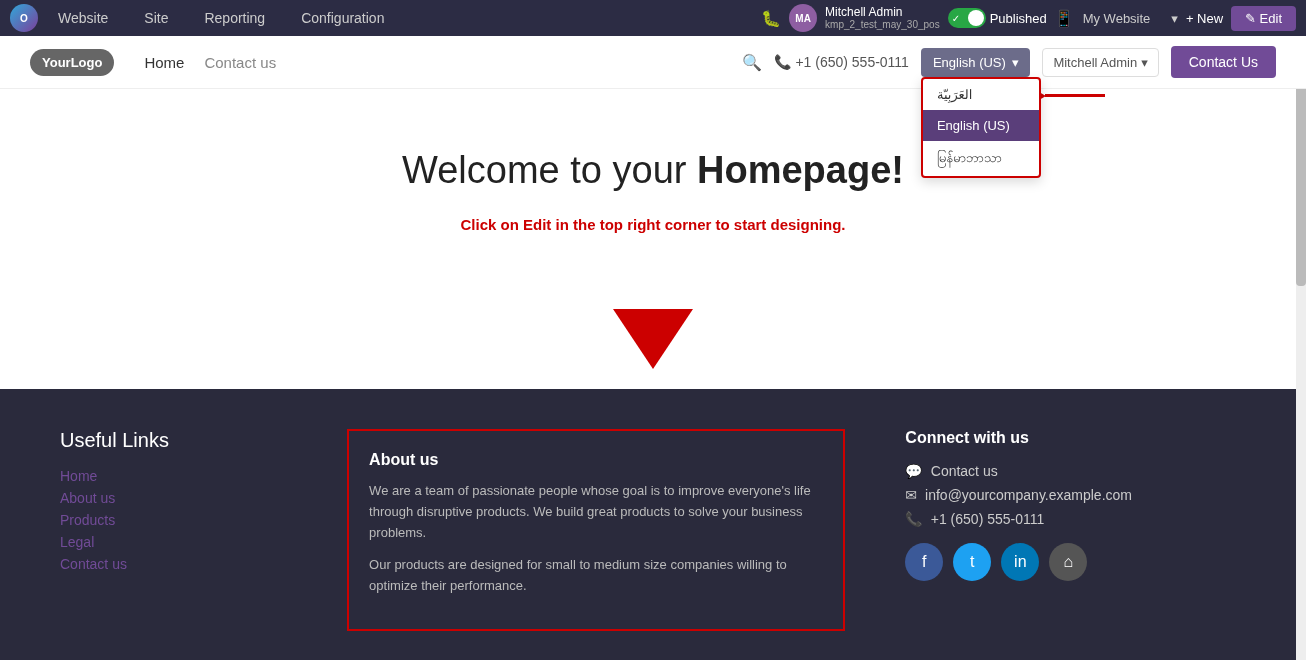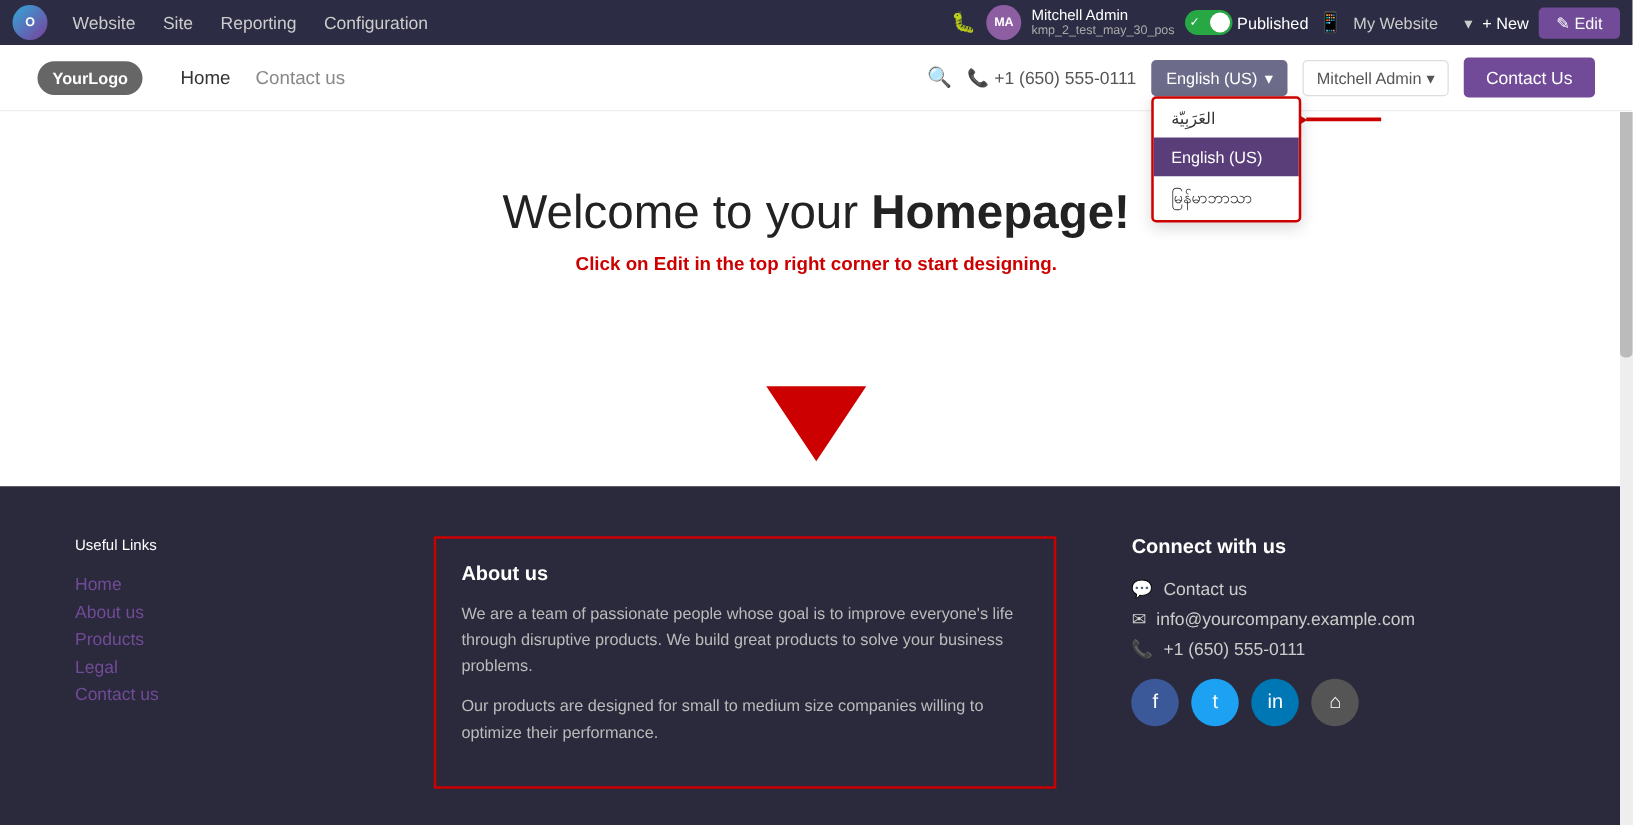--- a/index.html
+++ b/index.html
@@ -29,21 +29,21 @@
       display: flex;
       align-items: center;
       justify-content: center;
       font-size: 10px;
       font-weight: bold;
       color: #fff;
     }
     .top-bar-nav {
       display: flex;
       align-items: center;
-      gap: 2px;
+      gap: 16px;
       margin-left: 4px;
     }
     .top-bar-nav span {
       padding: 4px 10px;
       cursor: pointer;
       font-size: 14px;
       color: #ccc;
       border-radius: 4px;
     }
     .top-bar-right {
@@ -270,21 +270,21 @@
     .main-content {
       text-align: center;
       padding: 60px 20px 40px;
       background: #fff;
       min-height: 200px;
     }
     .main-content h1 {
       font-size: 38px;
       font-weight: 300;
       color: #222;
-      margin-bottom: 11px;
+      margin-bottom: 24px;
     }
     .main-content h1 strong { font-weight: 700; }
     .main-content p {
       color: #714b97;
       font-size: 15px;
     }
     .main-content p span { color: #c00; font-weight: bold; }
 
     
     .arrow-down-container {
@@ -305,21 +305,21 @@
     .footer {
       background: #2a2a3c;
       color: #ccc;
       padding: 40px 60px;
       display: flex;
       gap: 60px;
     }
     .footer-col { flex: 1; }
     .footer-col h3 {
       color: #fff;
-      font-size: 12px;
+      font-size: 20px;
       margin-bottom: 16px;
       font-weight: 500;
     }
     .footer-col a {
       display: block;
       color: #714b97;
       text-decoration: none;
       margin-bottom: 6px;
       font-size: 14px;
     }

